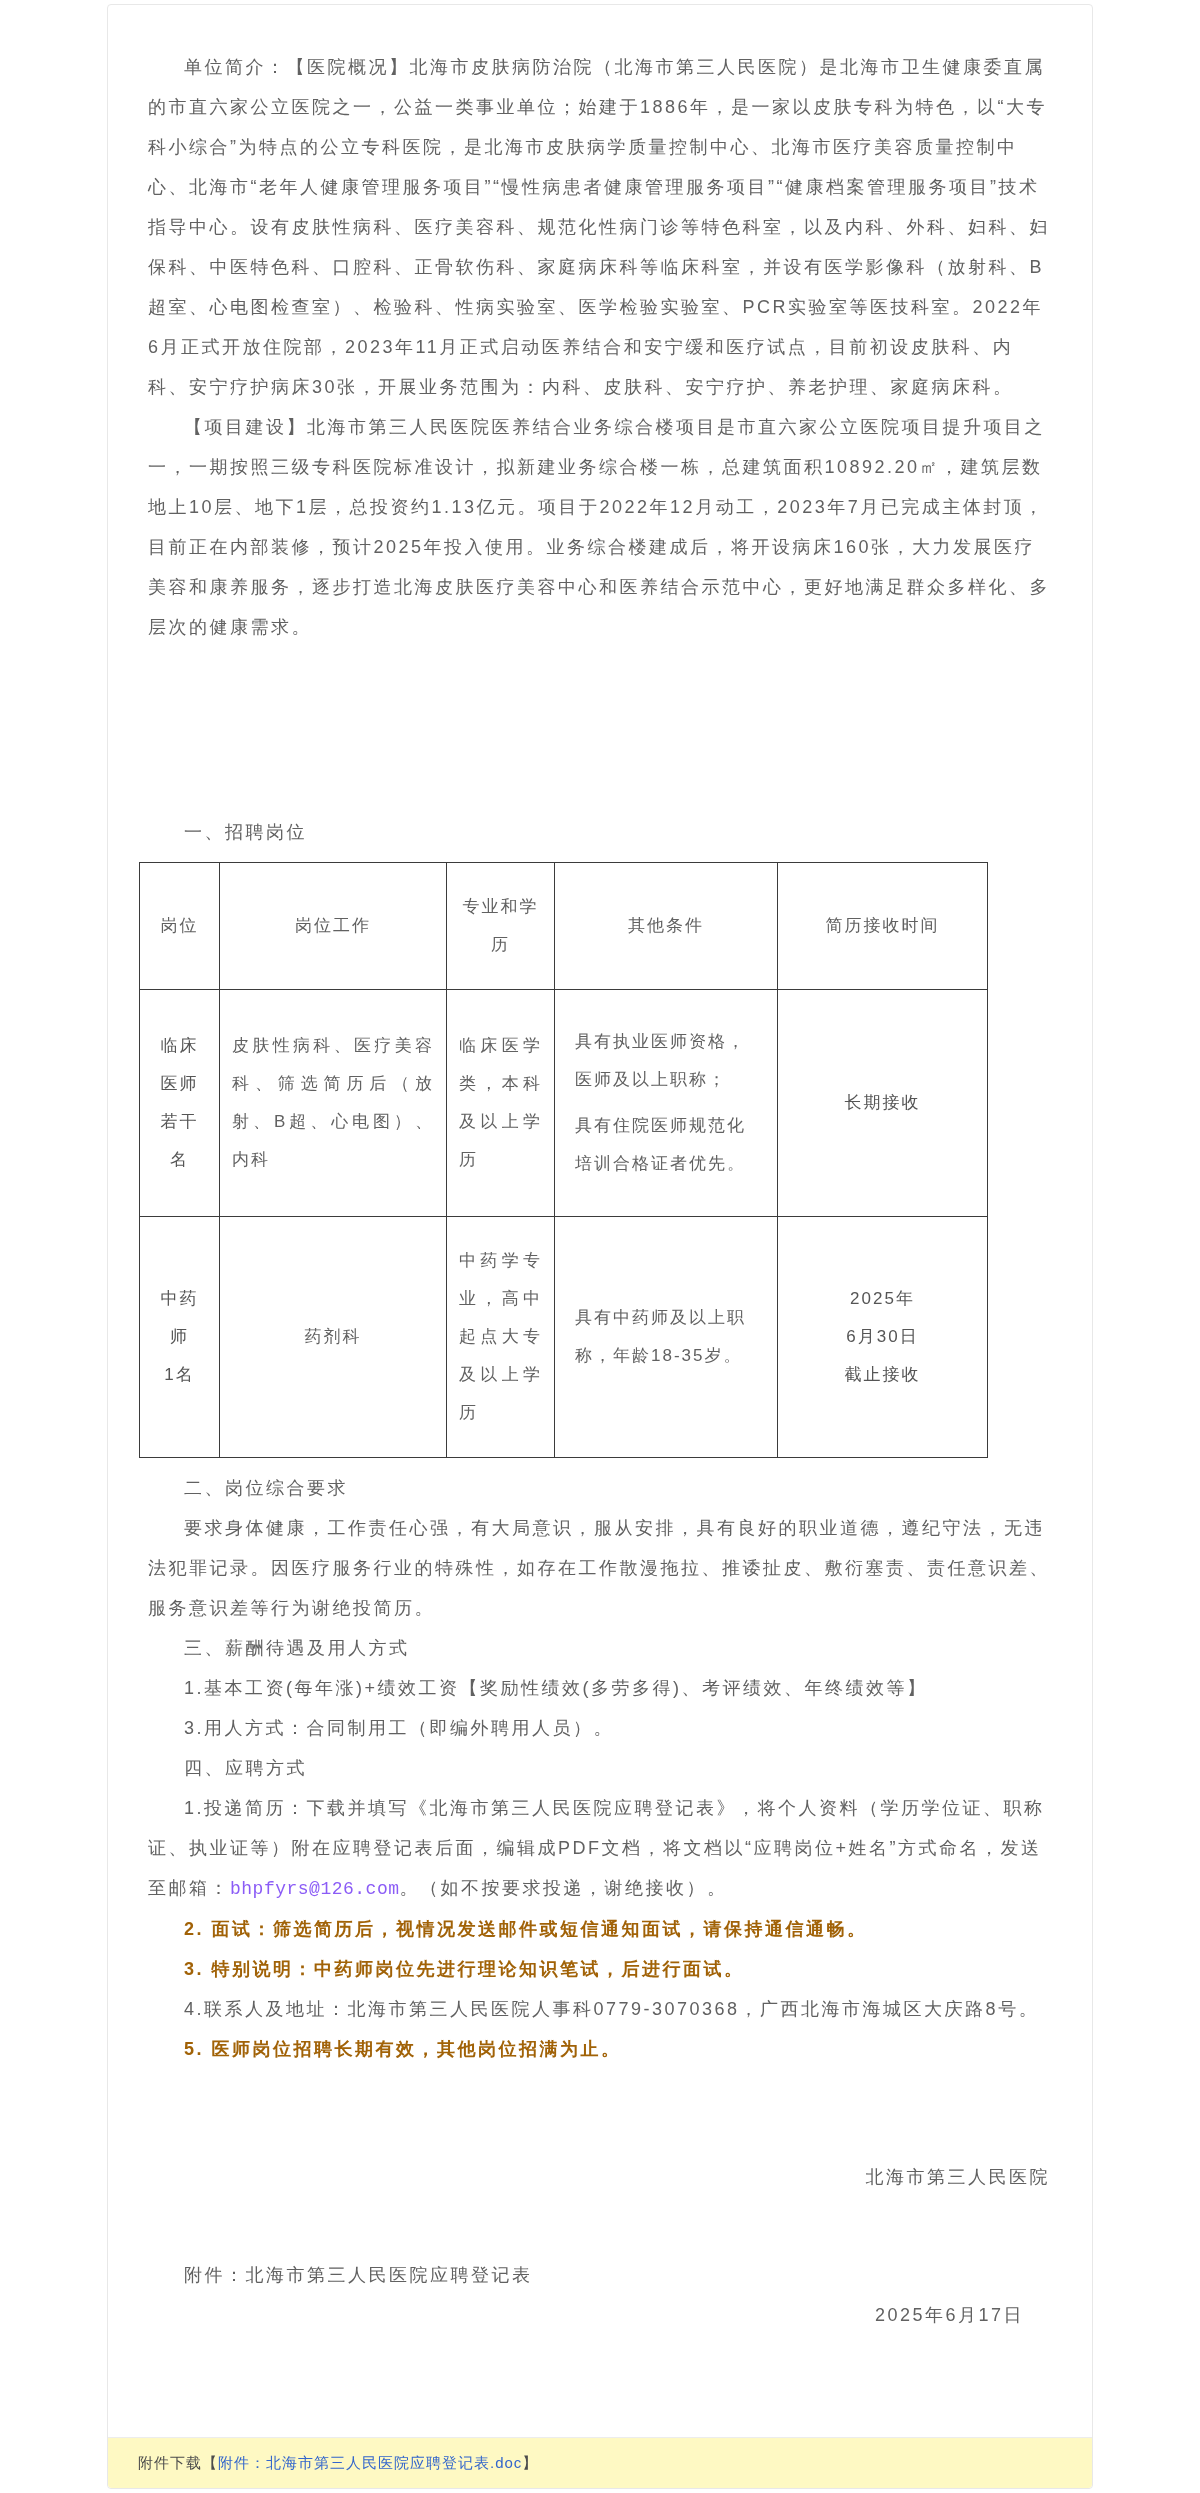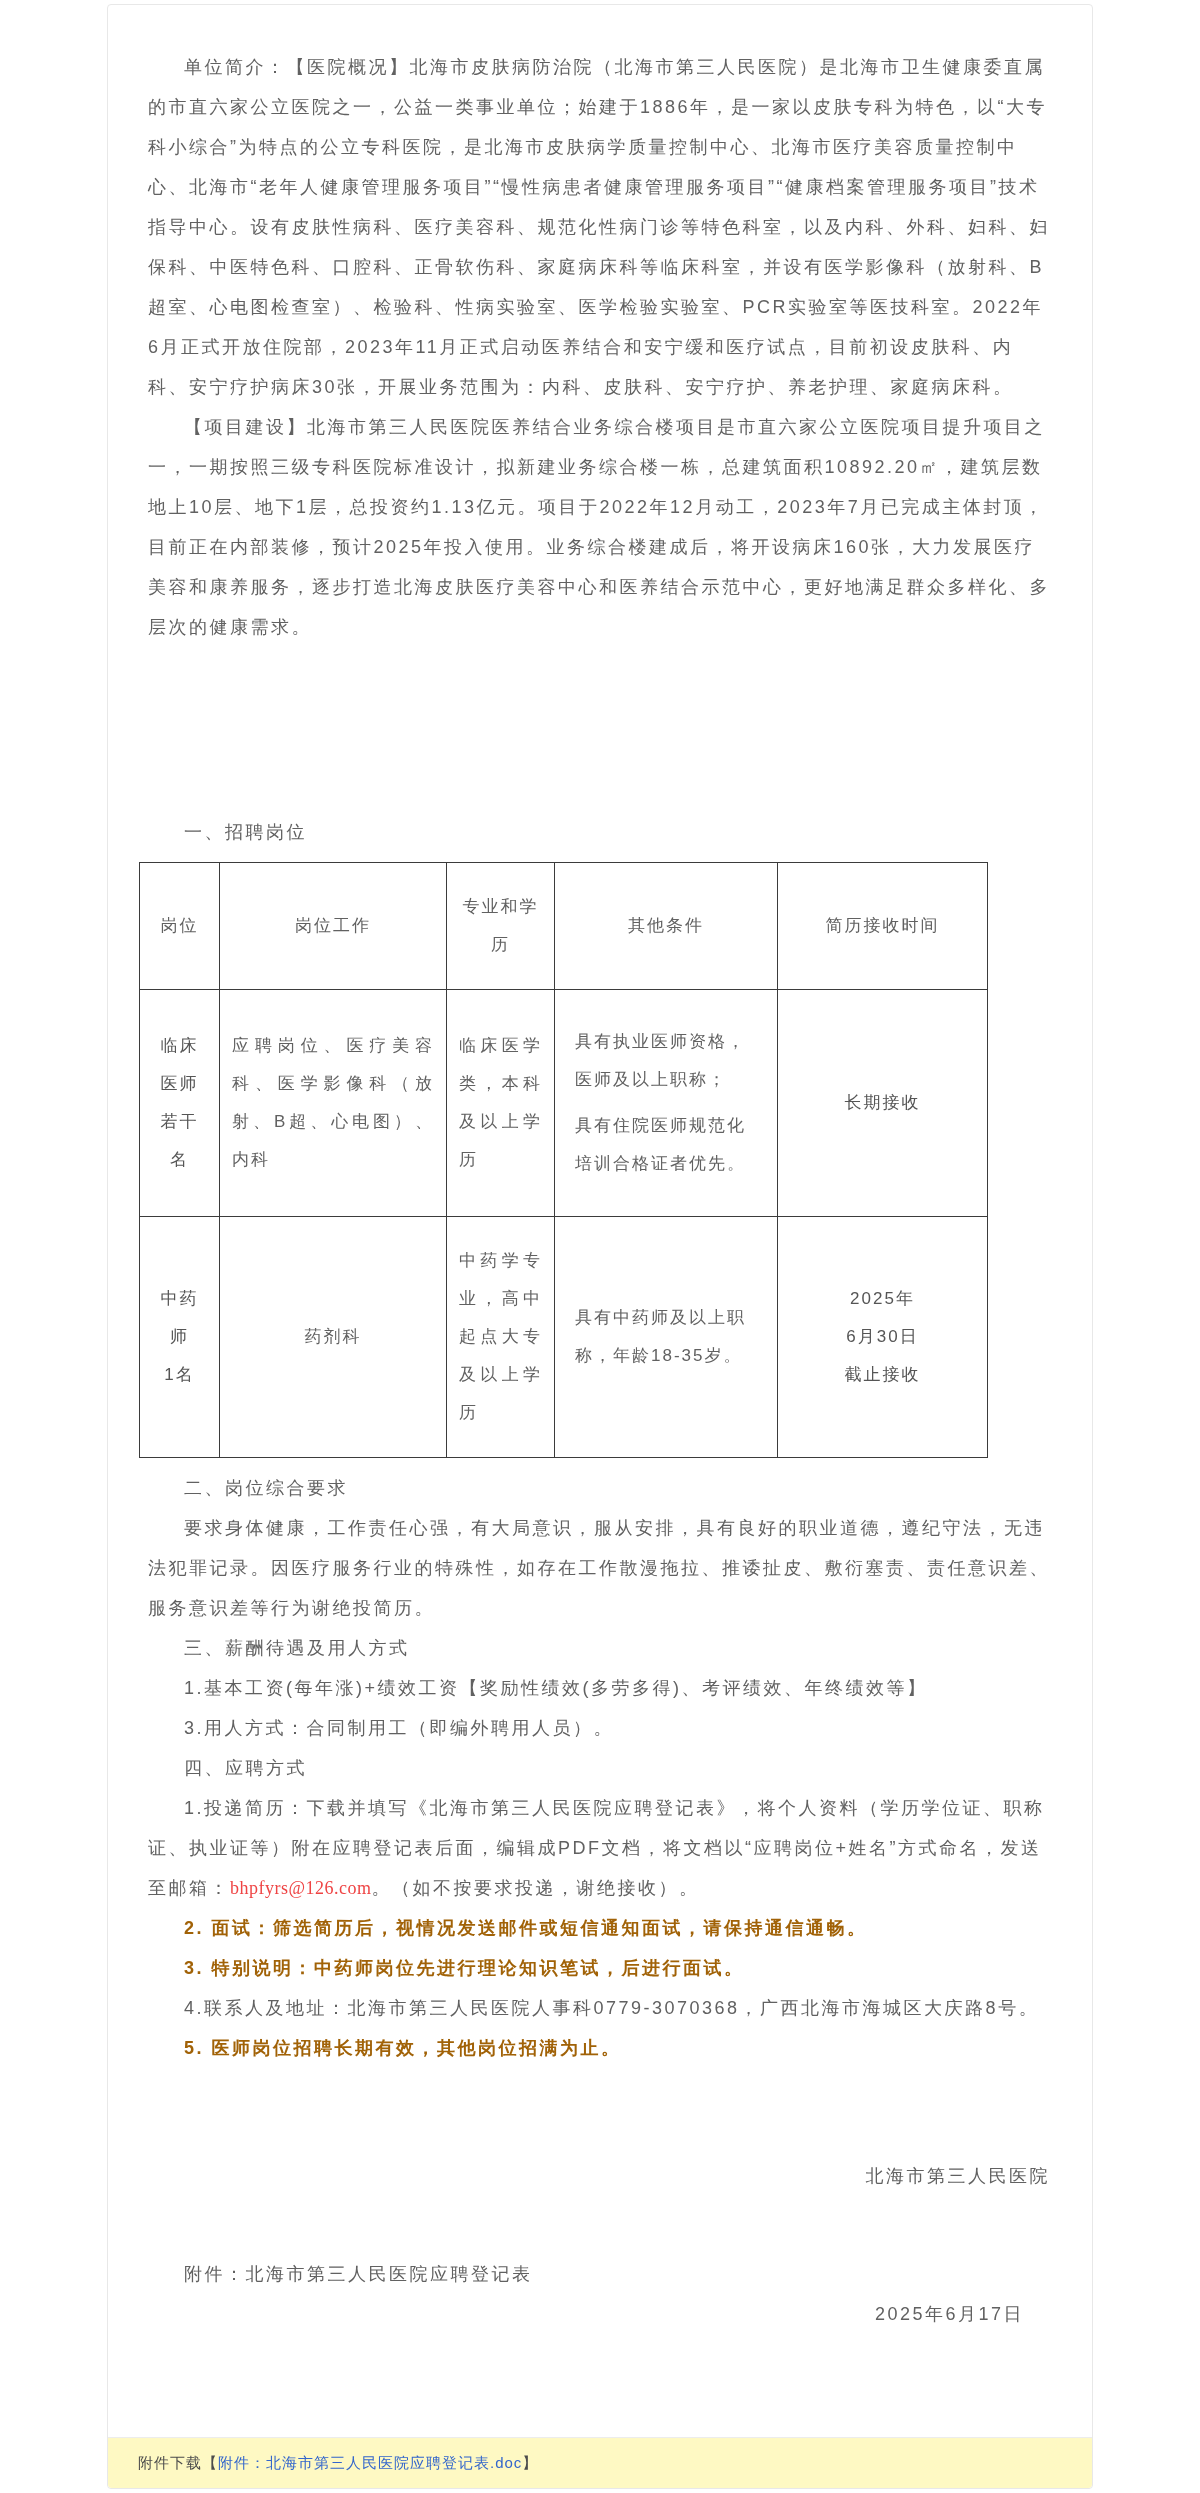--- a/index.html
+++ b/index.html
@@ -35,21 +35,21 @@
   td.c-post span{display:block;}
   td.c-work-center{text-align:center;}
   td.c-justify{text-align:justify;text-justify:inter-ideograph;}
   td.c-cond{text-align:left;}
   td.c-cond div{margin:8px;}
   td.c-time{text-align:center;font-weight:bold;color:#555;}
   td.c-time span{display:block;}
   tr.row-doctor{height:200px;}
   tr.row-pharm{height:215px;}
 
-  .email{font-family:Liberation Serif, serif;letter-spacing:0.5px;color:#ef4444;}
+  .email{font-family:Liberation Mono, monospace;letter-spacing:0.5px;color:#8b5cf6;}
 
   .footer{
     margin-top:auto;background:#fef9c3;border-top:1px solid #ececec;
     border-radius:0 0 4px 4px;padding:13px 30px;
     font-size:15px;letter-spacing:1px;color:#4c4c4c;line-height:24px;
   }
   .footer .dl-link{color:#3366cc;cursor:pointer;}
 </style>
 </head>
 <body>
@@ -79,21 +79,21 @@
           <th>简历接收时间</th>
         </tr>
       </thead>
       <tbody>
         <tr class="row-doctor">
           <td class="c-post">
             <span>临床</span>
             <span>医师</span>
             <span>若干名</span>
           </td>
-          <td class="c-justify">应聘岗位、医疗美容科、医学影像科（放射、B超、心电图）、内科</td>
+          <td class="c-justify">皮肤性病科、医疗美容科、筛选简历后（放射、B超、心电图）、内科</td>
           <td class="c-justify">临床医学类，本科及以上学历</td>
           <td class="c-cond">
             <div>具有执业医师资格，医师及以上职称；</div>
             <div>具有住院医师规范化培训合格证者优先。</div>
           </td>
           <td class="c-time">
             <span>长期接收</span>
           </td>
         </tr>
         <tr class="row-pharm">

